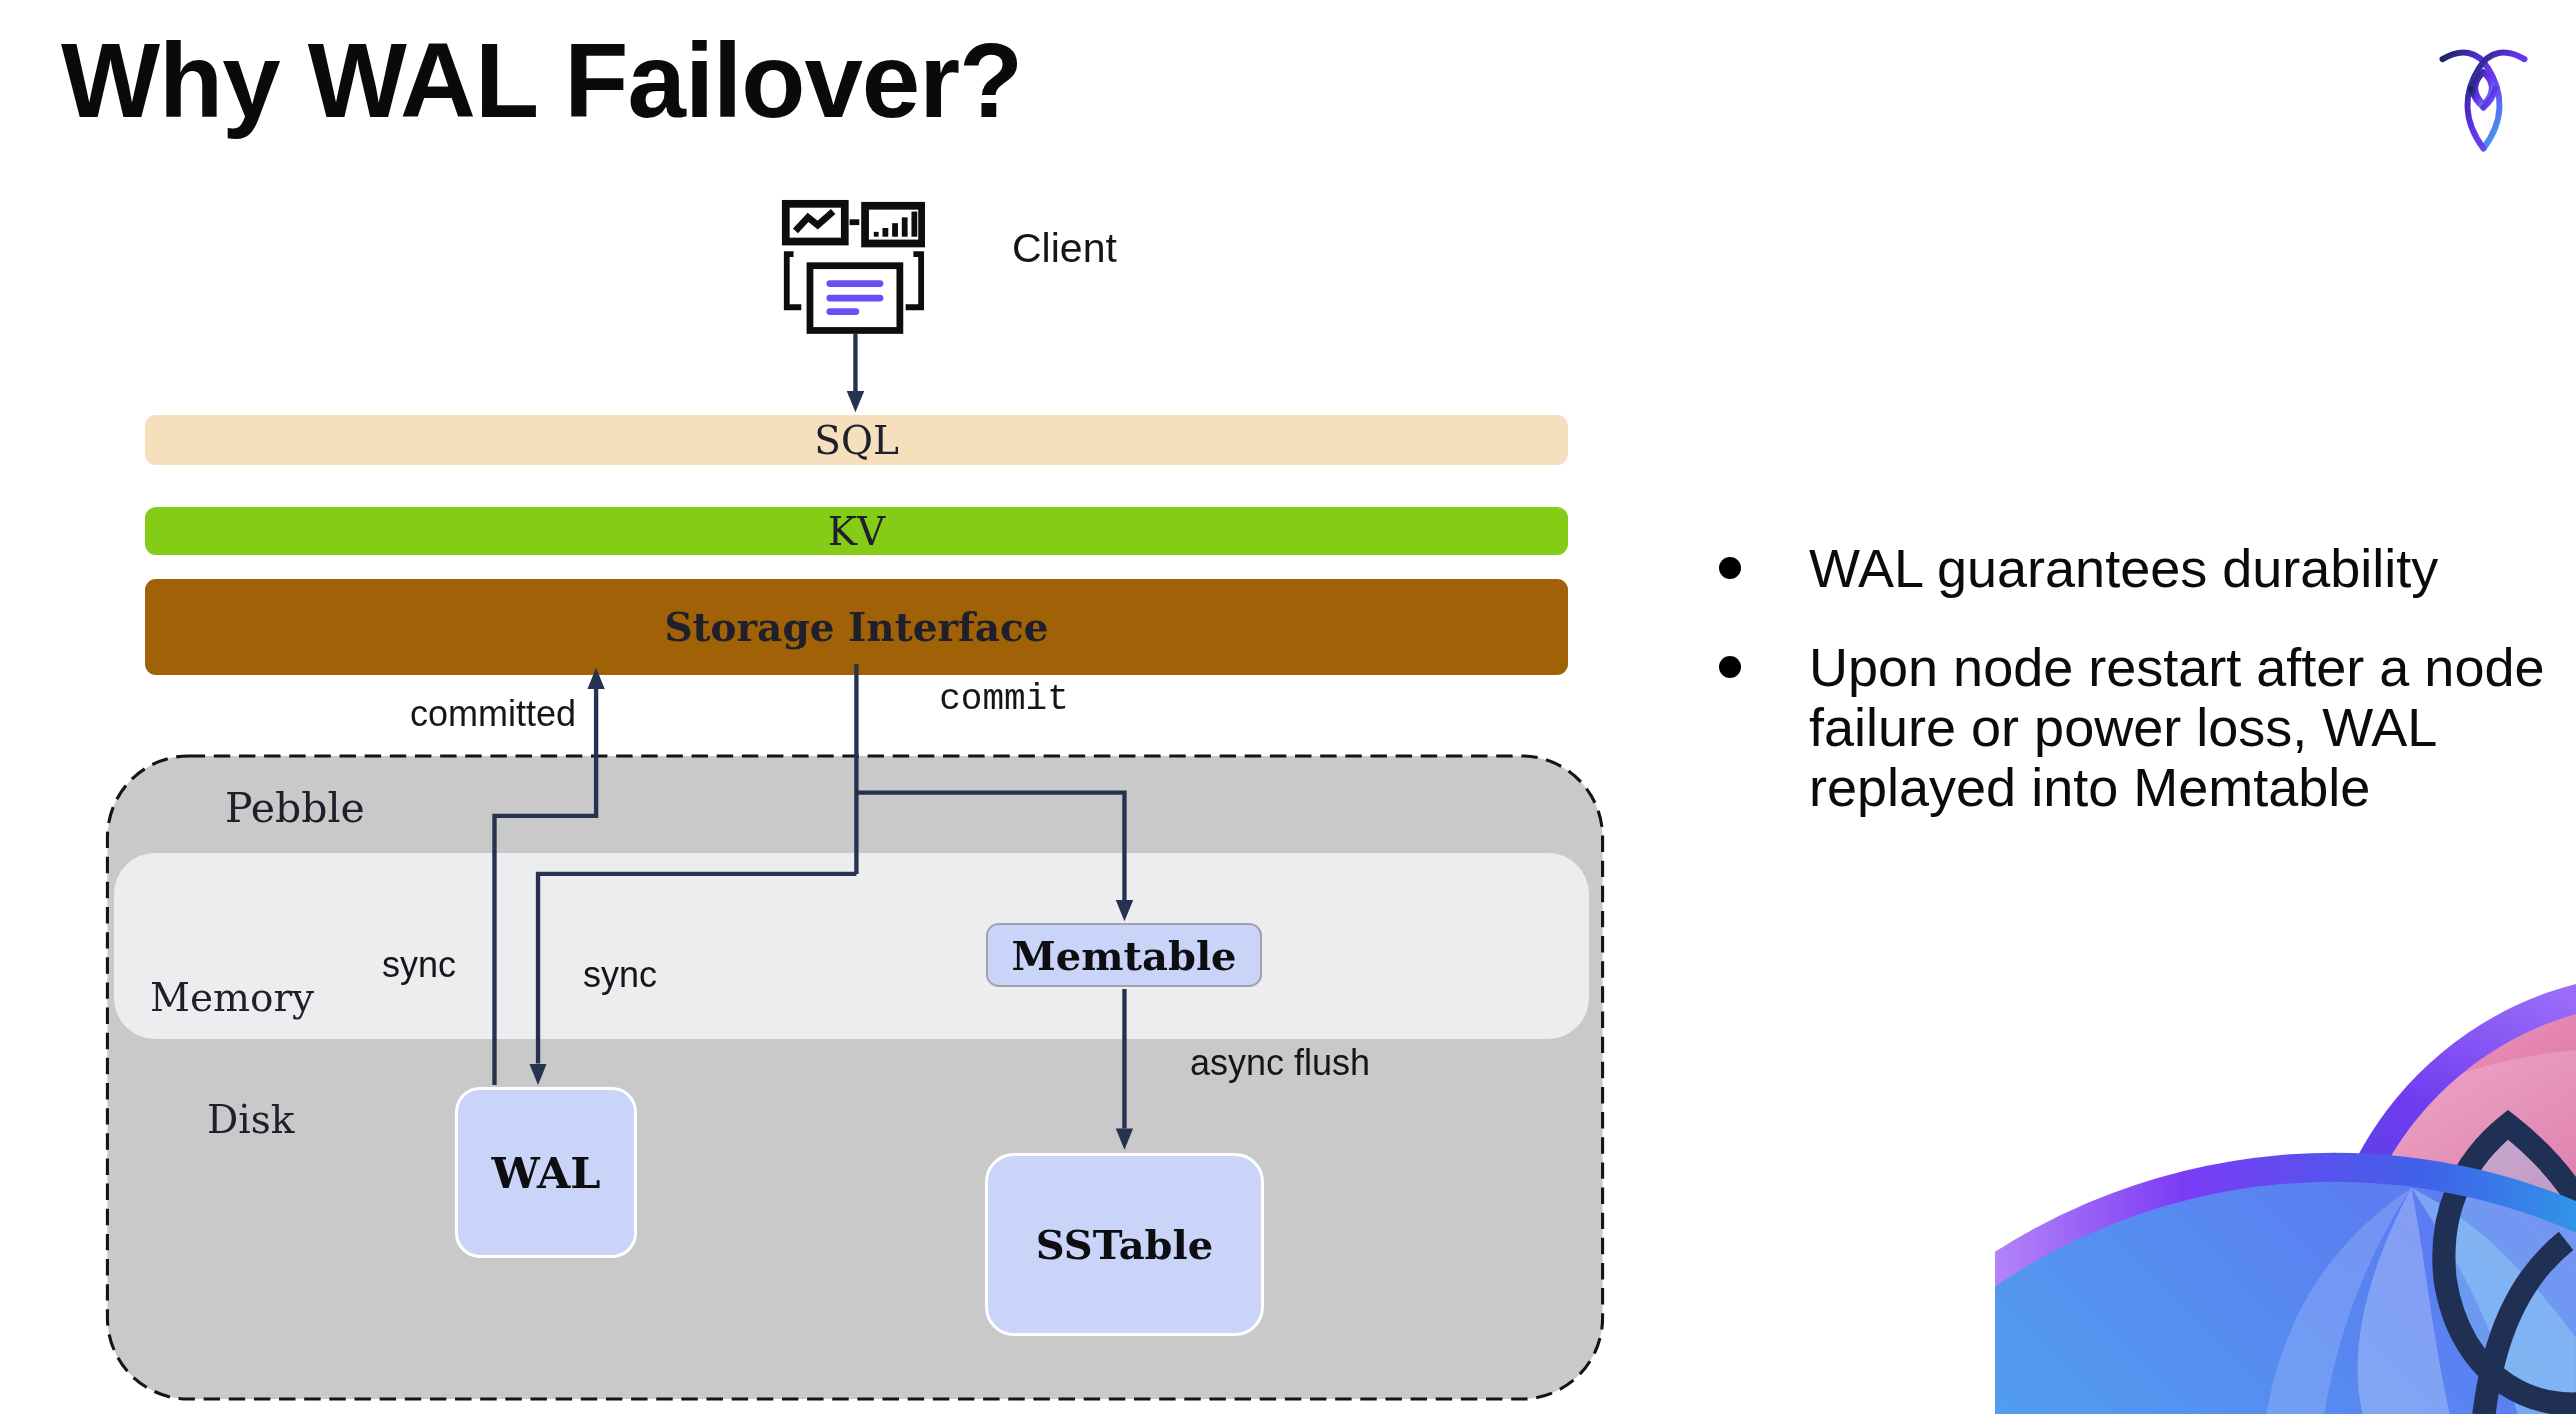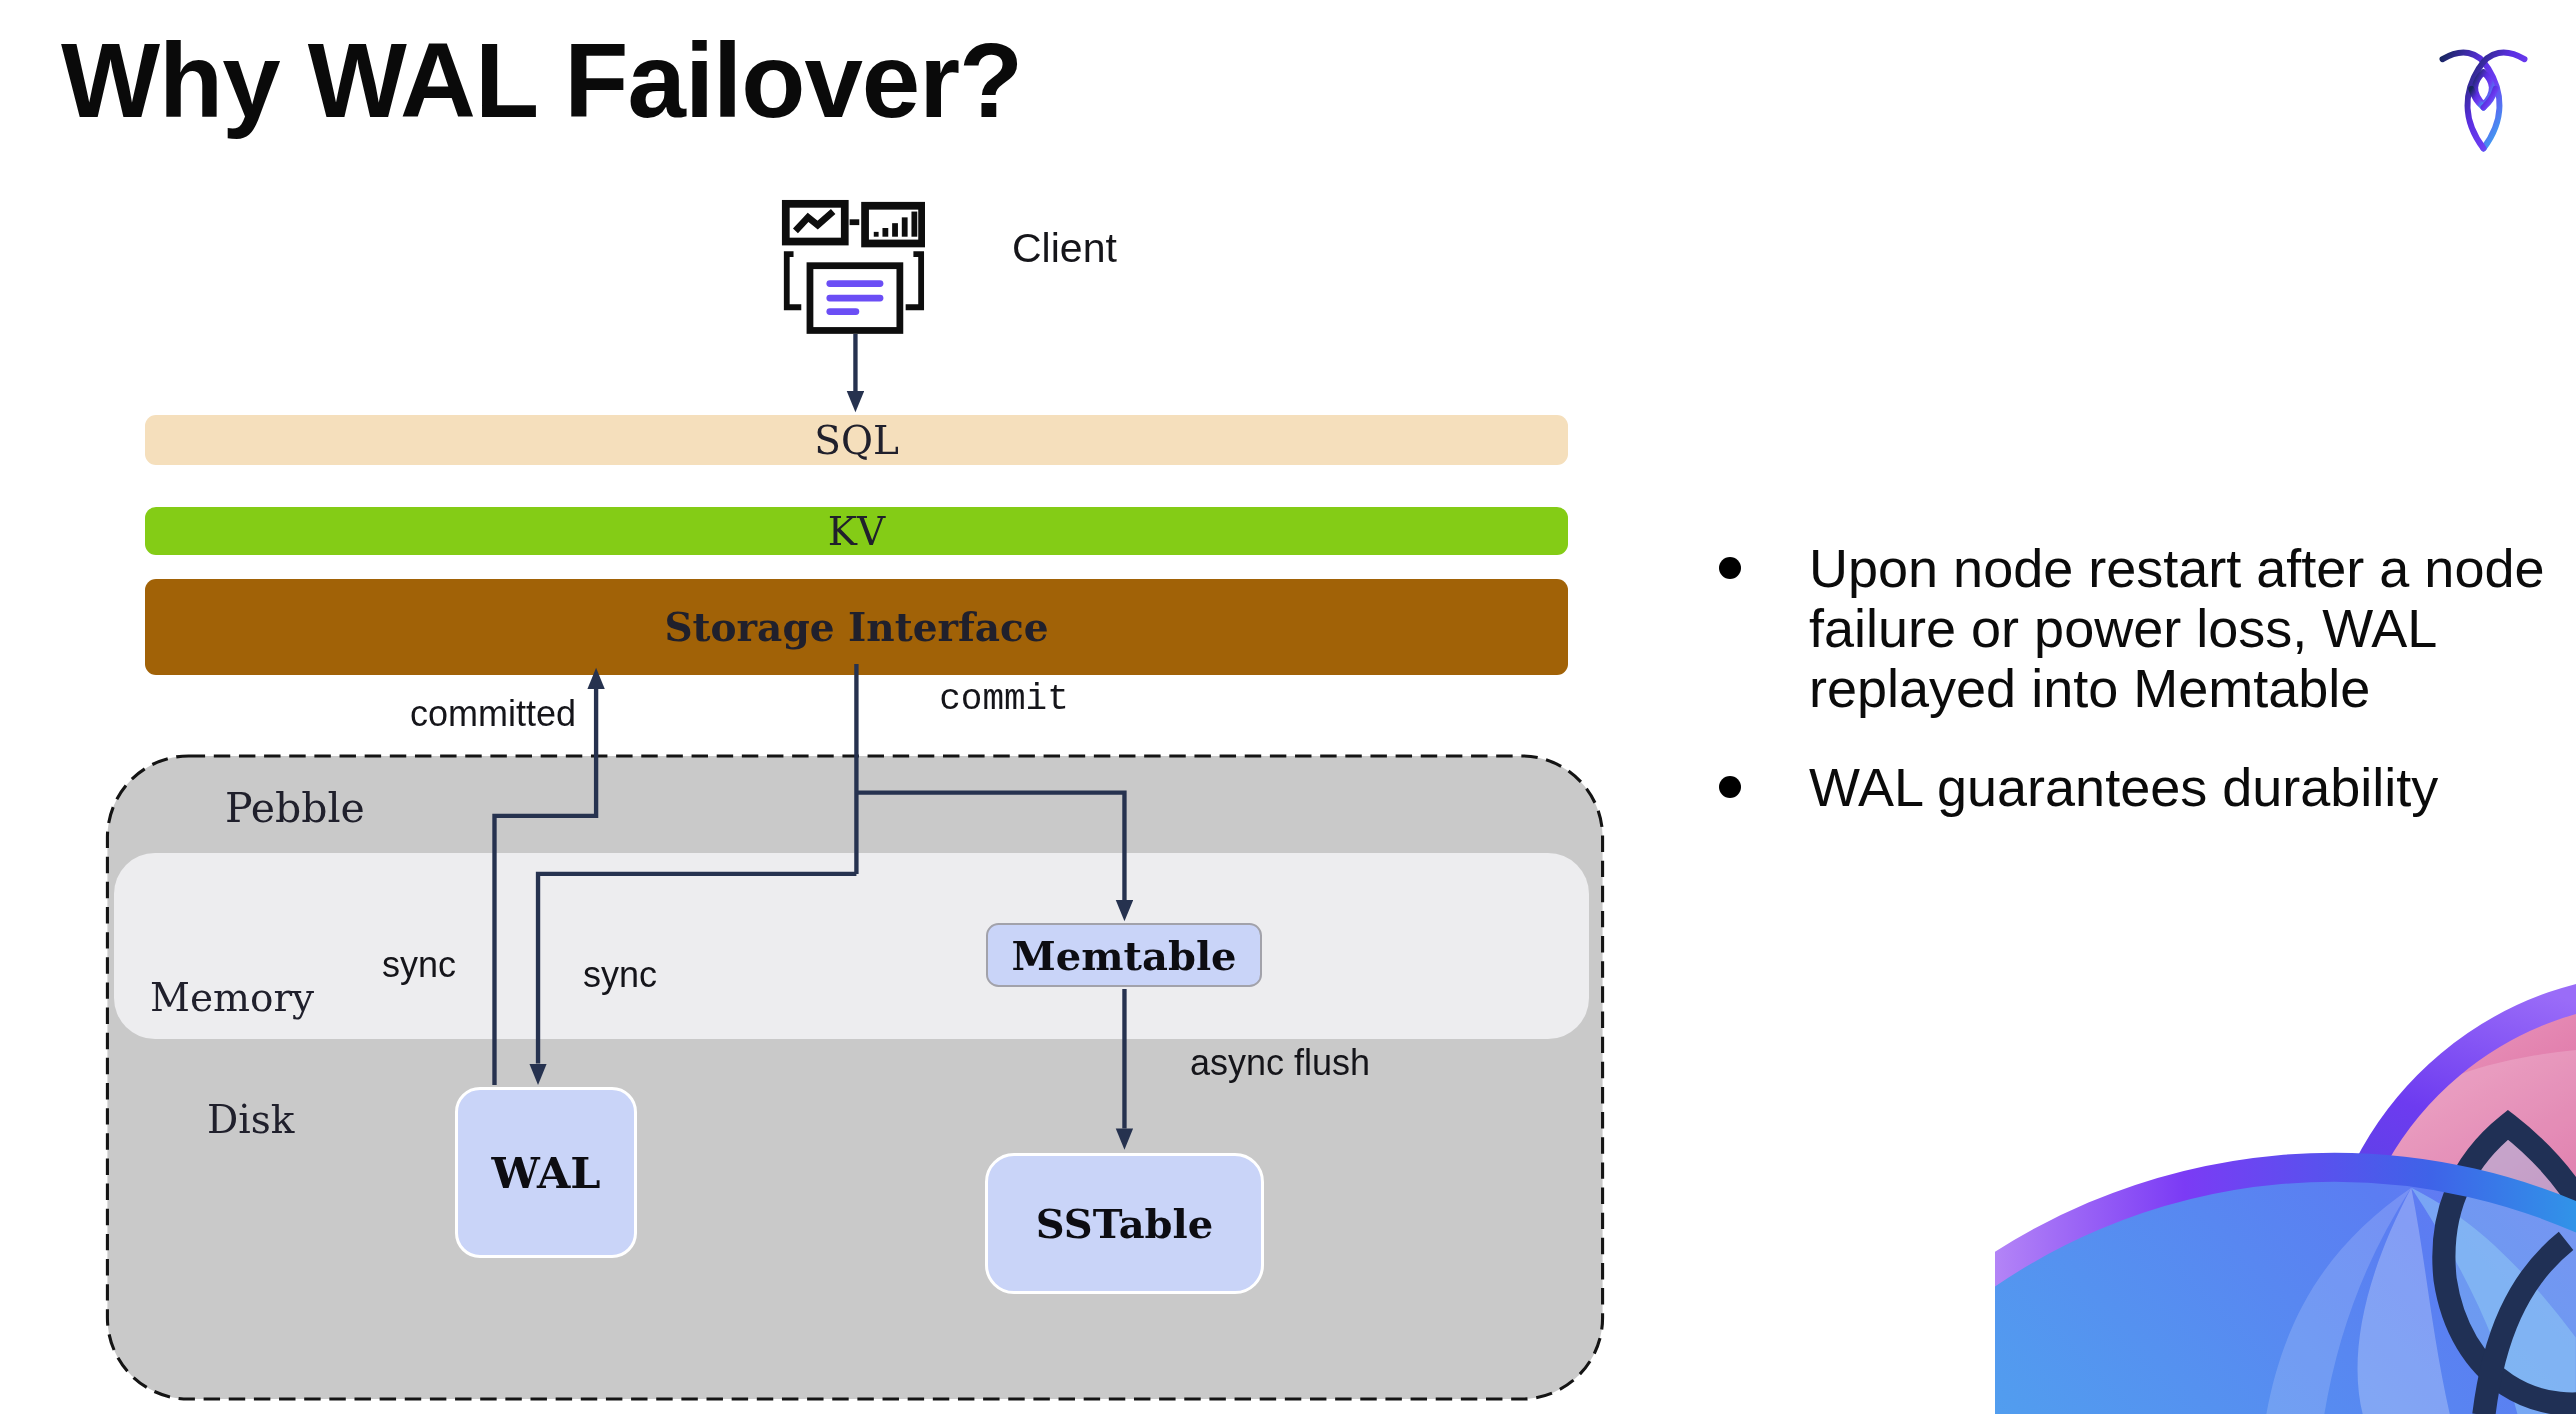--- a/index.html
+++ b/index.html
@@ -40,21 +40,21 @@
   
   .node{
     background:#c9d4f8; display:flex; align-items:center; justify-content:center;
     font-family:"DejaVu Serif", serif; font-weight:700; color:#0d0d12;
     box-sizing:border-box;
   }
   .node-wal{ left:447px; top:1087px; width:182px; height:171px;
     border:3.9px solid #ffffff; border-radius:25px; font-size:43px;margin-left:8px; }
   .node-memtable{ left:986px; top:923px; width:276px; height:64px;
     border:2.9px solid #a2a2aa; border-radius:12.6px; font-size:40px; }
-  .node-sstable{ left:985px; top:1153px; width:279px; height:141px;
+  .node-sstable{ left:985px; top:1153px; width:279px; height:183px;
     border:3.9px solid #ffffff; border-radius:29px; font-size:40px; }
 
   
   .edge-label{
     transform:translate(-50%,-50%); font-size:36px; color:#15151a; white-space:nowrap;
   }
   .client-label{ left:1012px; top:225px; font-size:41px; color:#15151a; }
 
   
   .bullets{ left:1719px; top:538px; width:842px; }
@@ -168,25 +168,25 @@
 
   <div class="abs edge-label" style="left:493px; top:714px;">committed</div>
   <div class="abs edge-label" style="left:1004px; top:699px;font-family:Liberation Mono, monospace;">commit</div>
   <div class="abs edge-label" style="left:419px; top:965px;">sync</div>
   <div class="abs edge-label" style="left:620px; top:975px;">sync</div>
   <div class="abs edge-label" style="left:1280px; top:1063px;">async flush</div>
 
   <div class="abs bullets">
     <div class="bullet">
       <span class="bullet-dot"></span>
-      <span class="bullet-text">Upon node restart after a node failure or power loss, WAL replayed into Memtable</span>
+      <span class="bullet-text">WAL guarantees durability</span>
     </div>
     <div class="bullet">
       <span class="bullet-dot"></span>
-      <span class="bullet-text">WAL guarantees durability</span>
+      <span class="bullet-text">Upon node restart after a node failure or power loss, WAL replayed into Memtable</span>
     </div>
   </div>
 
   <svg class="abs" style="right:0; bottom:0;" width="581" height="445" viewBox="0 0 600 460">
     <defs>
       <linearGradient id="pinkG" x1="0.1" y1="0" x2="0.7" y2="1">
         <stop offset="0" stop-color="#eda4c3"></stop>
         <stop offset="0.55" stop-color="#cf4189"></stop>
         <stop offset="1" stop-color="#ad1e6c"></stop>
       </linearGradient>

